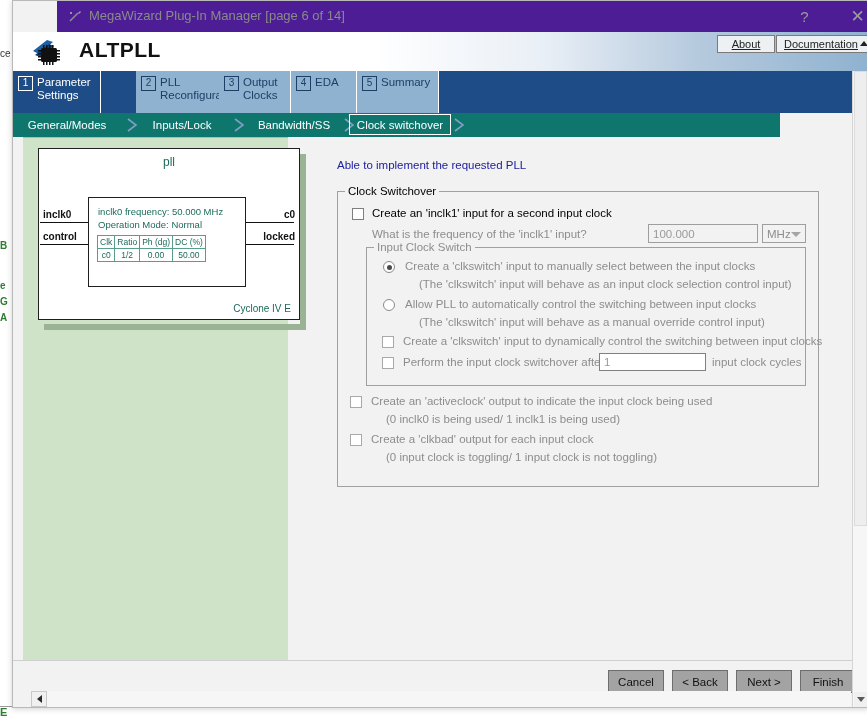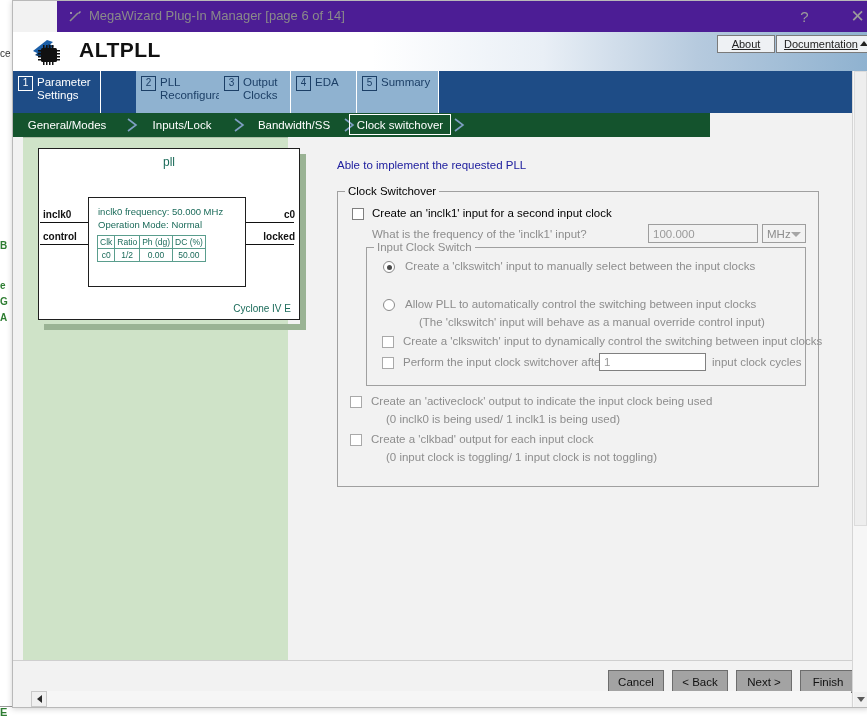--- a/index.html
+++ b/index.html
@@ -164,22 +164,22 @@
     line-height: 12px;
     font-size: 10px;
     vertical-align: top;
     margin-right: 4px;
   }
   .step-label { display: inline-block; vertical-align: top; }
 
   
   .substeps {
     position: absolute; left: 0; top: 112px;
-    width: 697px; height: 24px;
-    background: #14532d;
+    width: 767px; height: 24px;
+    background: #0f766e;
   }
   .substep {
     position: absolute; top: 0; height: 24px;
     display: flex; align-items: center; justify-content: center;
     color: #ffffff; font-size: 11.5px;
     box-sizing: border-box;
   }
   .substep.current {
     border: 1px solid #ffffff;
     height: 21px; top: 1px;
@@ -578,20 +578,21 @@
           <div class="combo" style="left:424px; top:32px; width:44px; height:19px;">
             <span>MHz</span>
             <span class="combo-arrow"></span>
           </div>
 
           <div class="groupbox" style="left:28px; top:55px; width:440px; height:139px;">
             <div class="group-title dim">Input Clock Switch</div>
 
             <div class="rb sel" style="left:16px; top:13px;"></div>
             <div class="lbl dim" style="left:38px; top:12px;">Create a 'clkswitch' input to manually select between the input clocks</div>
+            <div class="lbl dim" style="left:52px; top:30px;">(The 'clkswitch' input will behave as an input clock selection control input)</div>
 
             <div class="rb" style="left:16px; top:51px;"></div>
             <div class="lbl dim" style="left:38px; top:50px;">Allow PLL to automatically control the switching between input clocks</div>
             <div class="lbl dim" style="left:52px; top:68px;">(The 'clkswitch' input will behave as a manual override control input)</div>
 
             <div class="cb dim" style="left:15px; top:88px;"></div>
             <div class="lbl dim" style="left:36px; top:87px;">Create a 'clkswitch' input to dynamically control the switching between input clocks</div>
 
             <div class="cb dim" style="left:15px; top:109px;"></div>
             <div class="lbl dim" style="left:36px; top:108px;">Perform the input clock switchover after</div>

